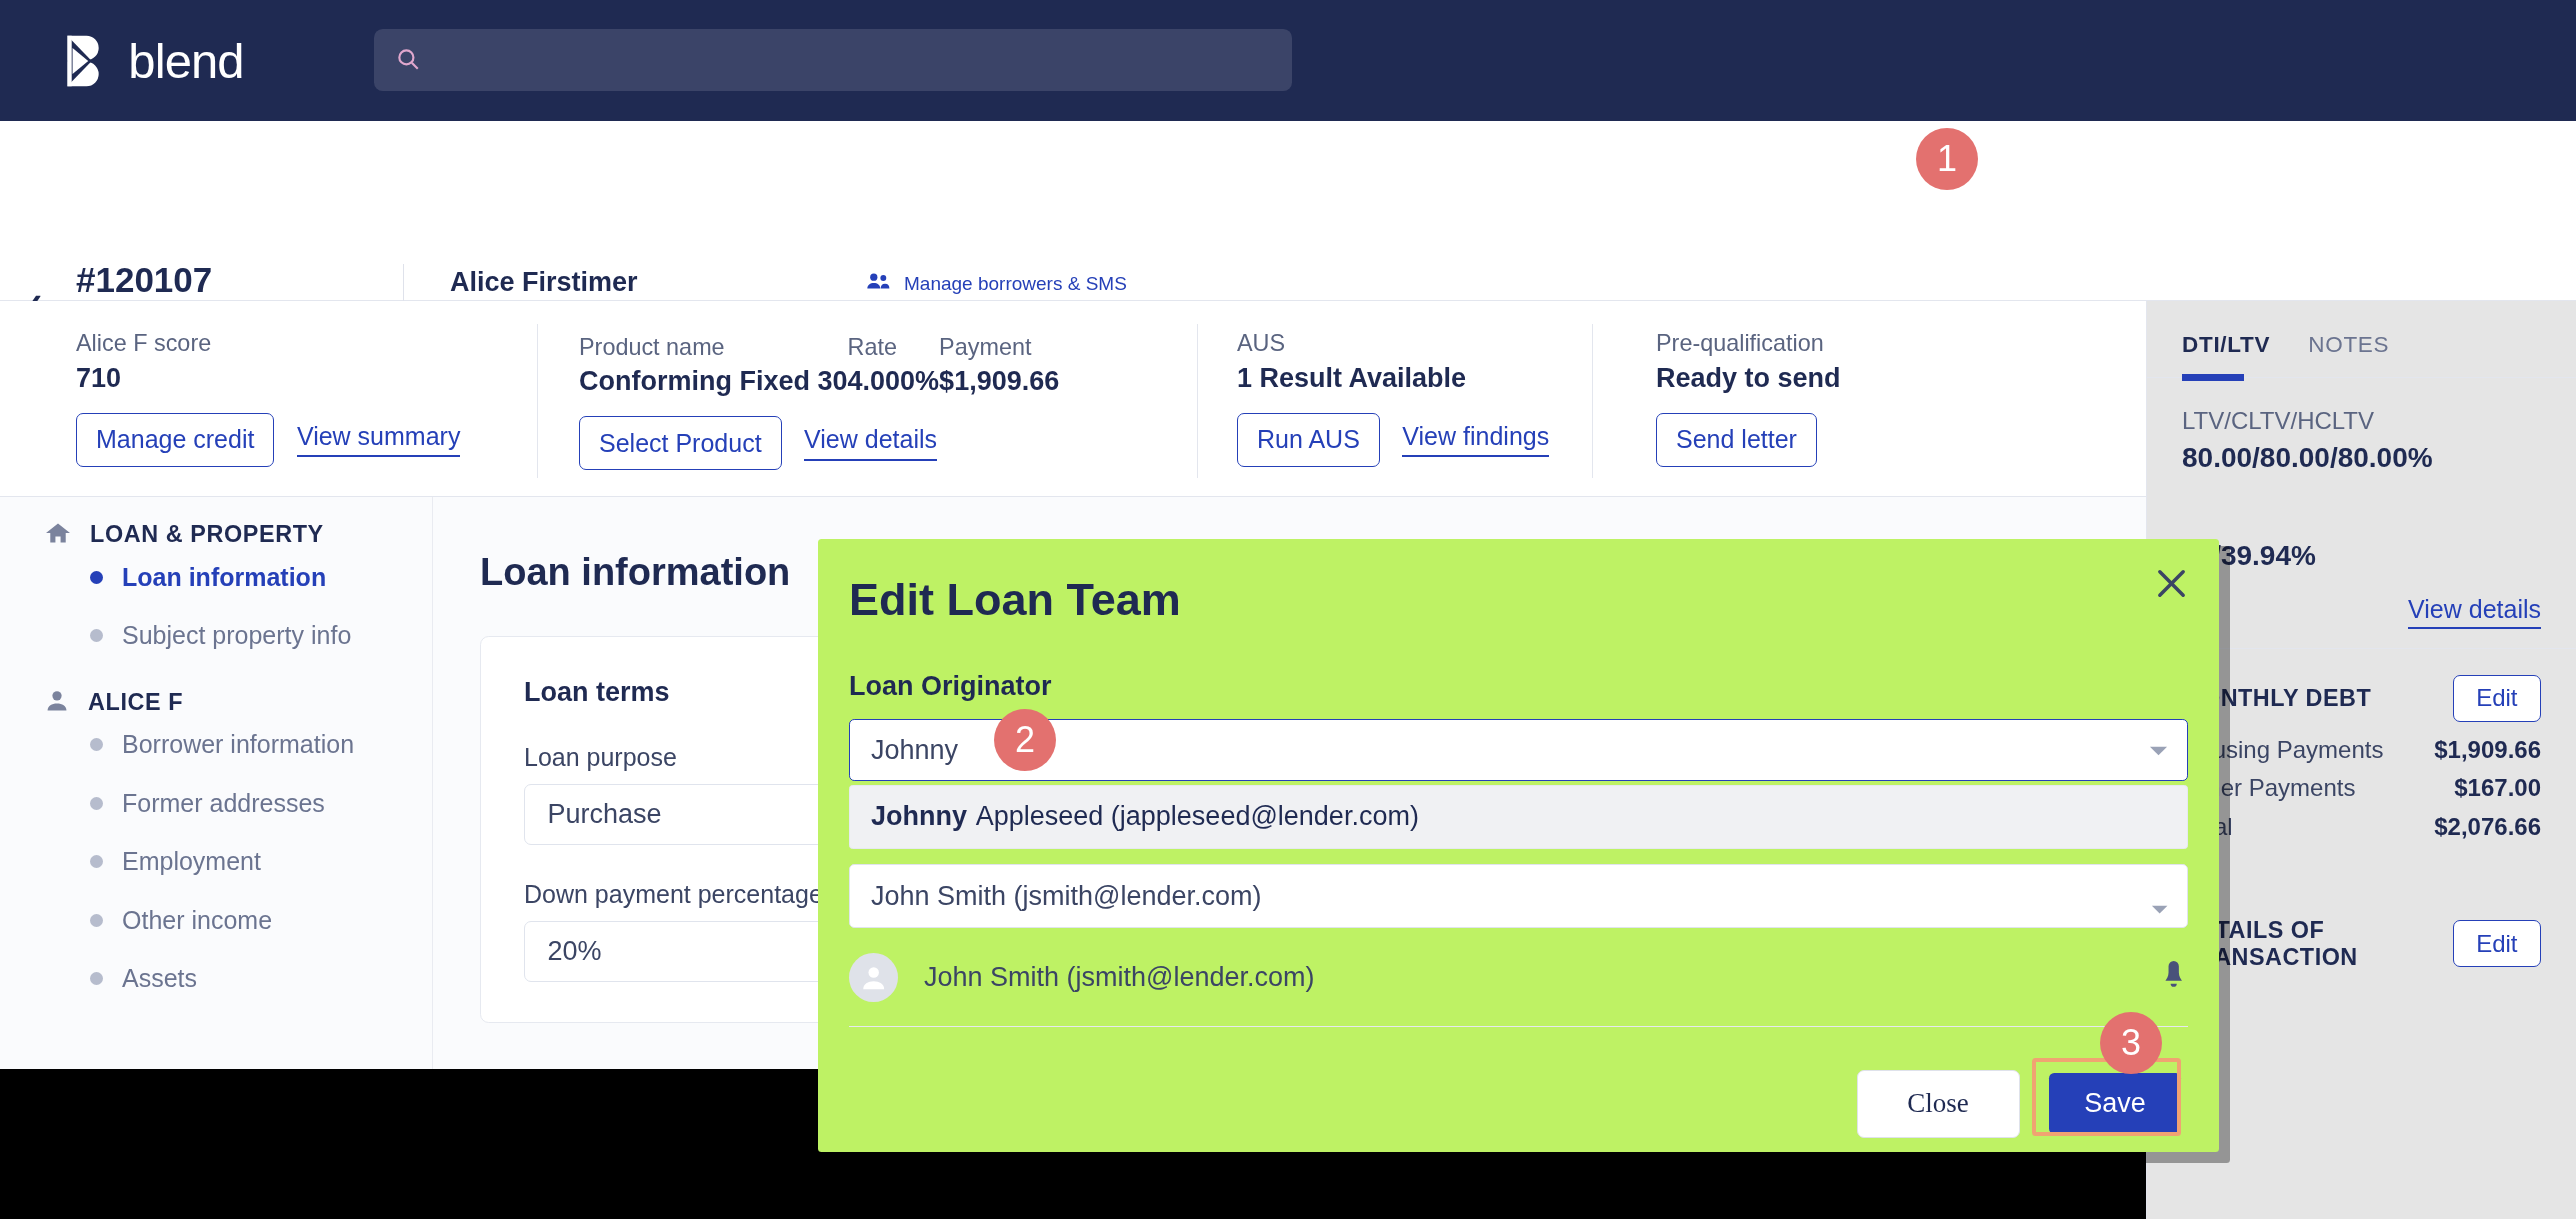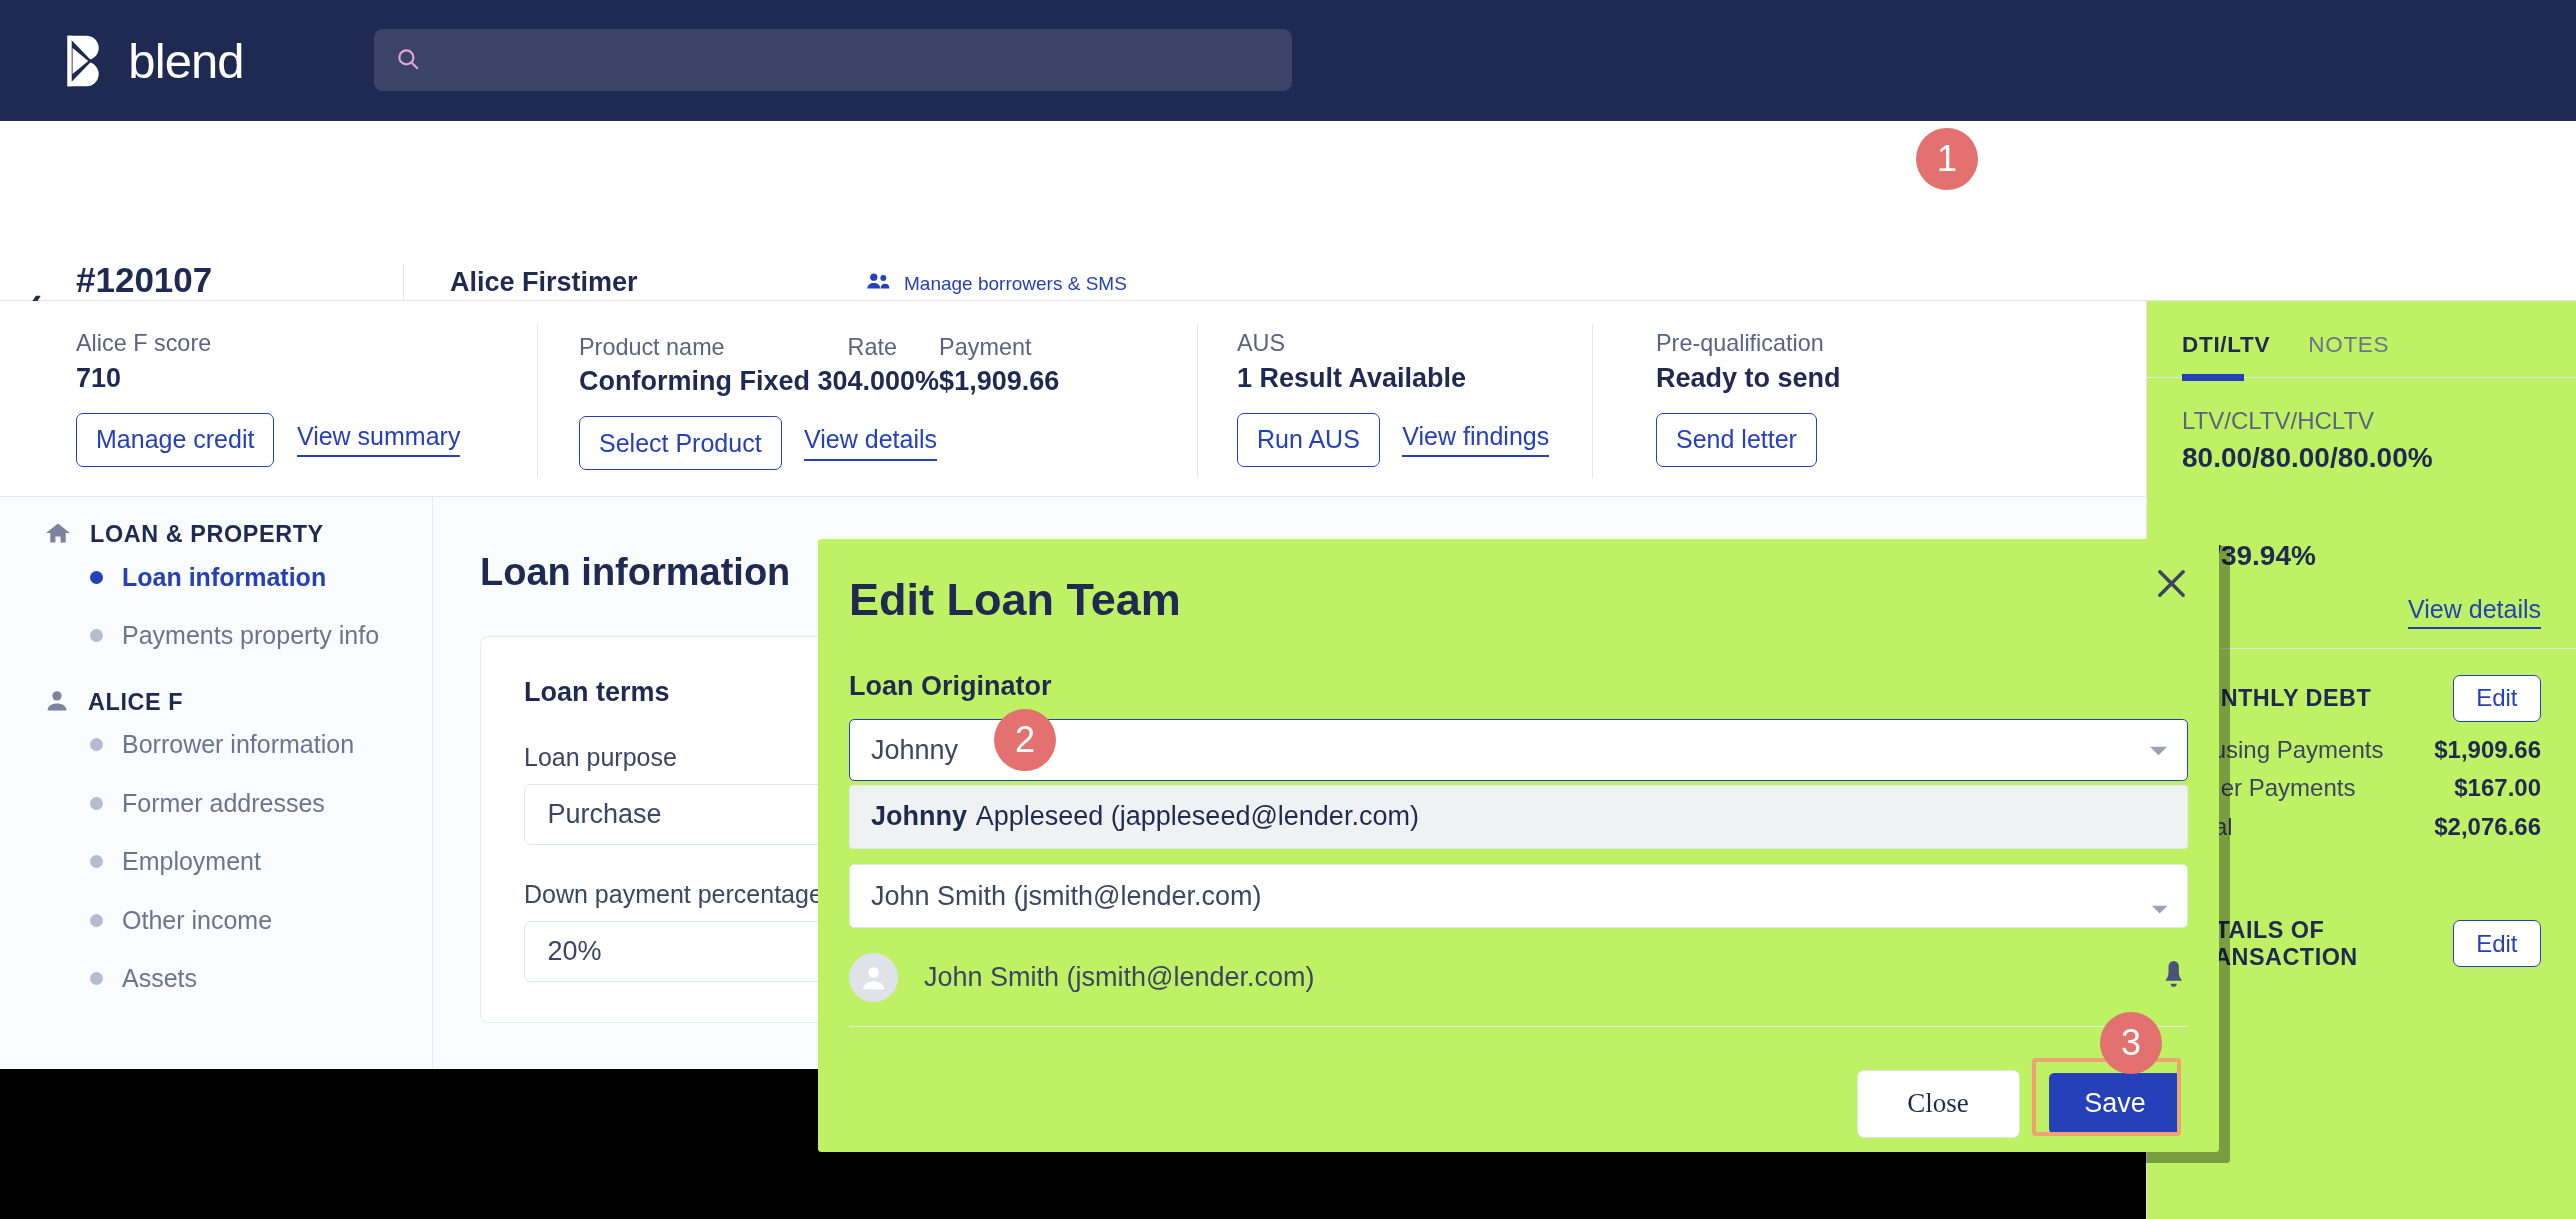--- a/index.html
+++ b/index.html
@@ -129,21 +129,21 @@
   .link-ul { color:#2540b8; font-size:25px; text-decoration:none; border-bottom:2.6px solid #2540b8; padding-bottom:4.3px; }
   .sum-div { position:absolute; top:326px; width:0.9px; height:154px; background:#e3e6ee; }
   .hide-link {
     position:absolute; left:2034px; top:336px; color:#2540b8; font-size:25px;
     text-decoration:none; border-bottom:2.6px solid #2540b8; padding-bottom:4.3px;
   }
 
   
   .rightrail {
     position:absolute; left:2146px; top:301px; width:430px; height:918px;
-    background:#bef264; border-left:0.9px solid #e3e6ee;
+    background:#e5e5e5; border-left:0.9px solid #e3e6ee;
   }
   .rail-tabs { display:flex; gap:38px; padding:31px 35px 0 35px; border-bottom:0.9px solid #e3e6ee; }
   .rail-tab { font-size:22.5px; letter-spacing:0.7px; color:#6b7490; padding-bottom:19px; cursor:pointer; position:relative; }
   .rail-tab.active { color:#1f2a52; font-weight:bold; }
   .rail-tab.active::after { content:""; position:absolute; left:0; bottom:-3.5px; width:62px; height:7px; background:#2540b8; }
   .rail-block { padding:29.4px 35px 0 35px; }
   .rail-label { font-size:24px; color:#5a6480; }
   .rail-val { font-size:28px; font-weight:bold; color:#1f2a52; margin-top:7px; }
   .rail-viewdetails { text-align:right; padding:22.5px 35px 24px 0; }
   .rail-sec-head {
@@ -465,21 +465,21 @@
           </svg>
         </span>
         <span class="side-group-title">LOAN &amp; PROPERTY</span>
       </div>
       <div class="side-item active">
         <span class="dot"></span>
         <span>Loan information</span>
       </div>
       <div class="side-item">
         <span class="dot"></span>
-        <span>Payments property info</span>
+        <span>Subject property info</span>
       </div>
     </div>
 
     <div class="side-group">
       <div class="side-group-head">
         <span>
           <svg width="24" height="24" viewBox="0 0 28 28" fill="#7b839d">
             <circle cx="14" cy="8" r="5.4"></circle>
             <path d="M3 25c0-5.4 5-8.2 11-8.2s11 2.8 11 8.2z"></path>
           </svg>

